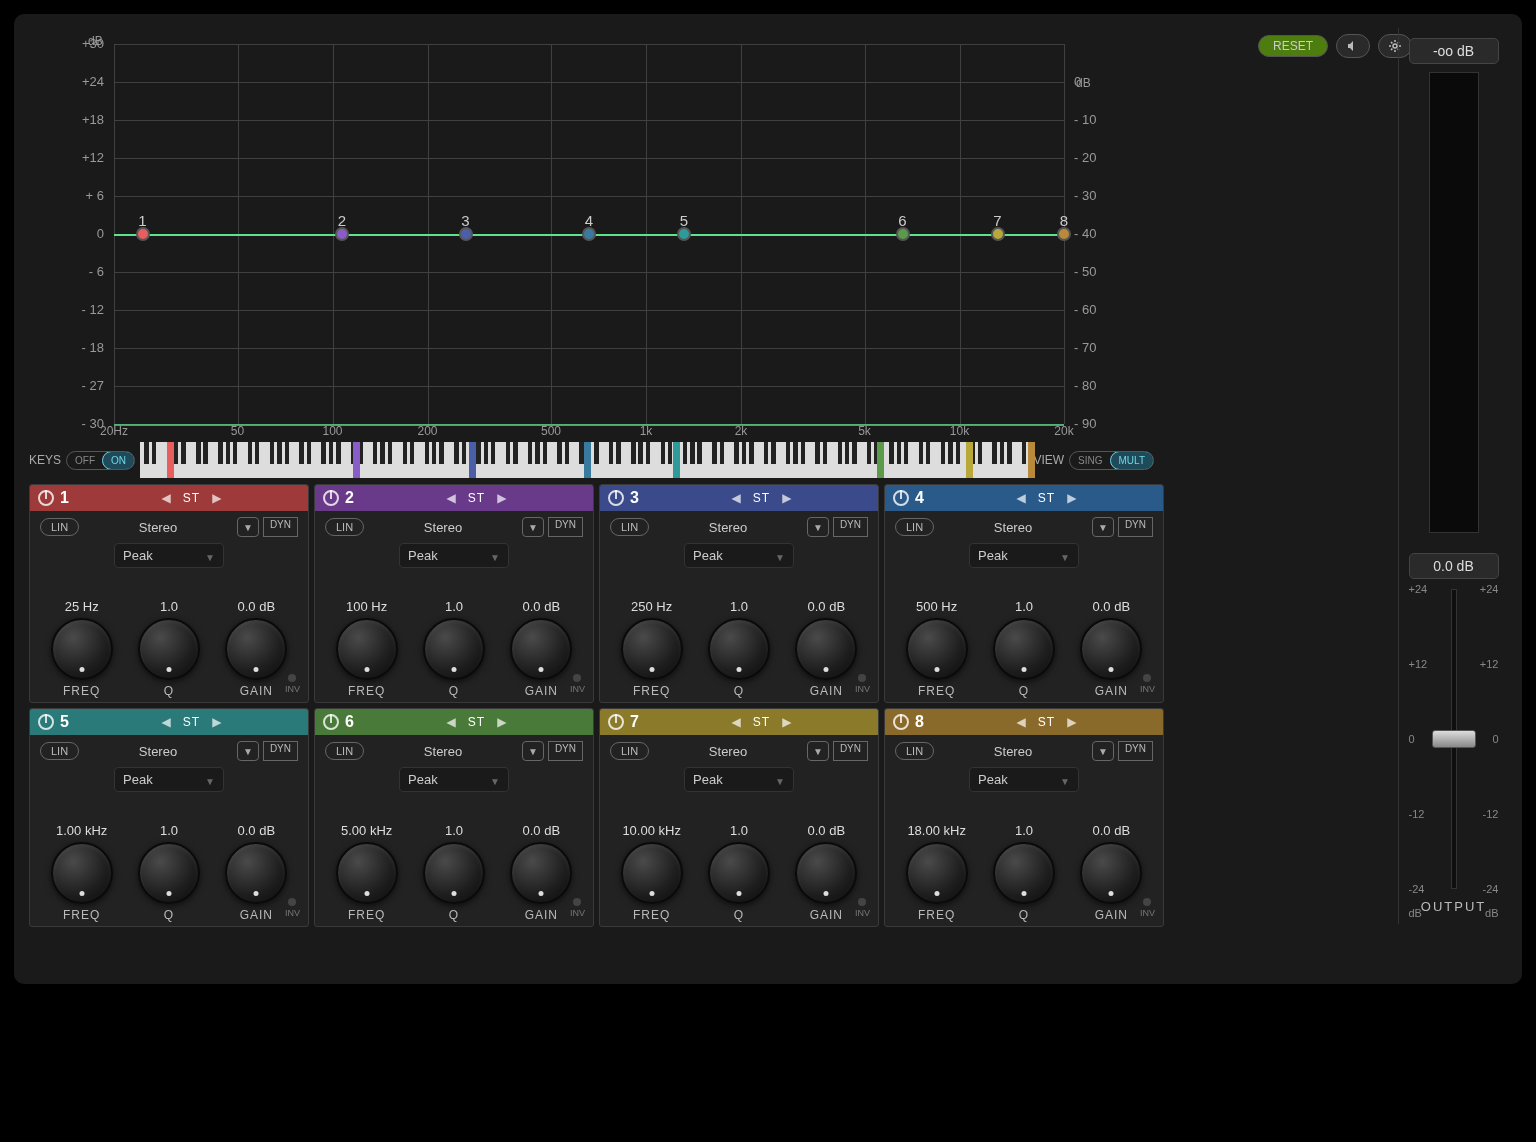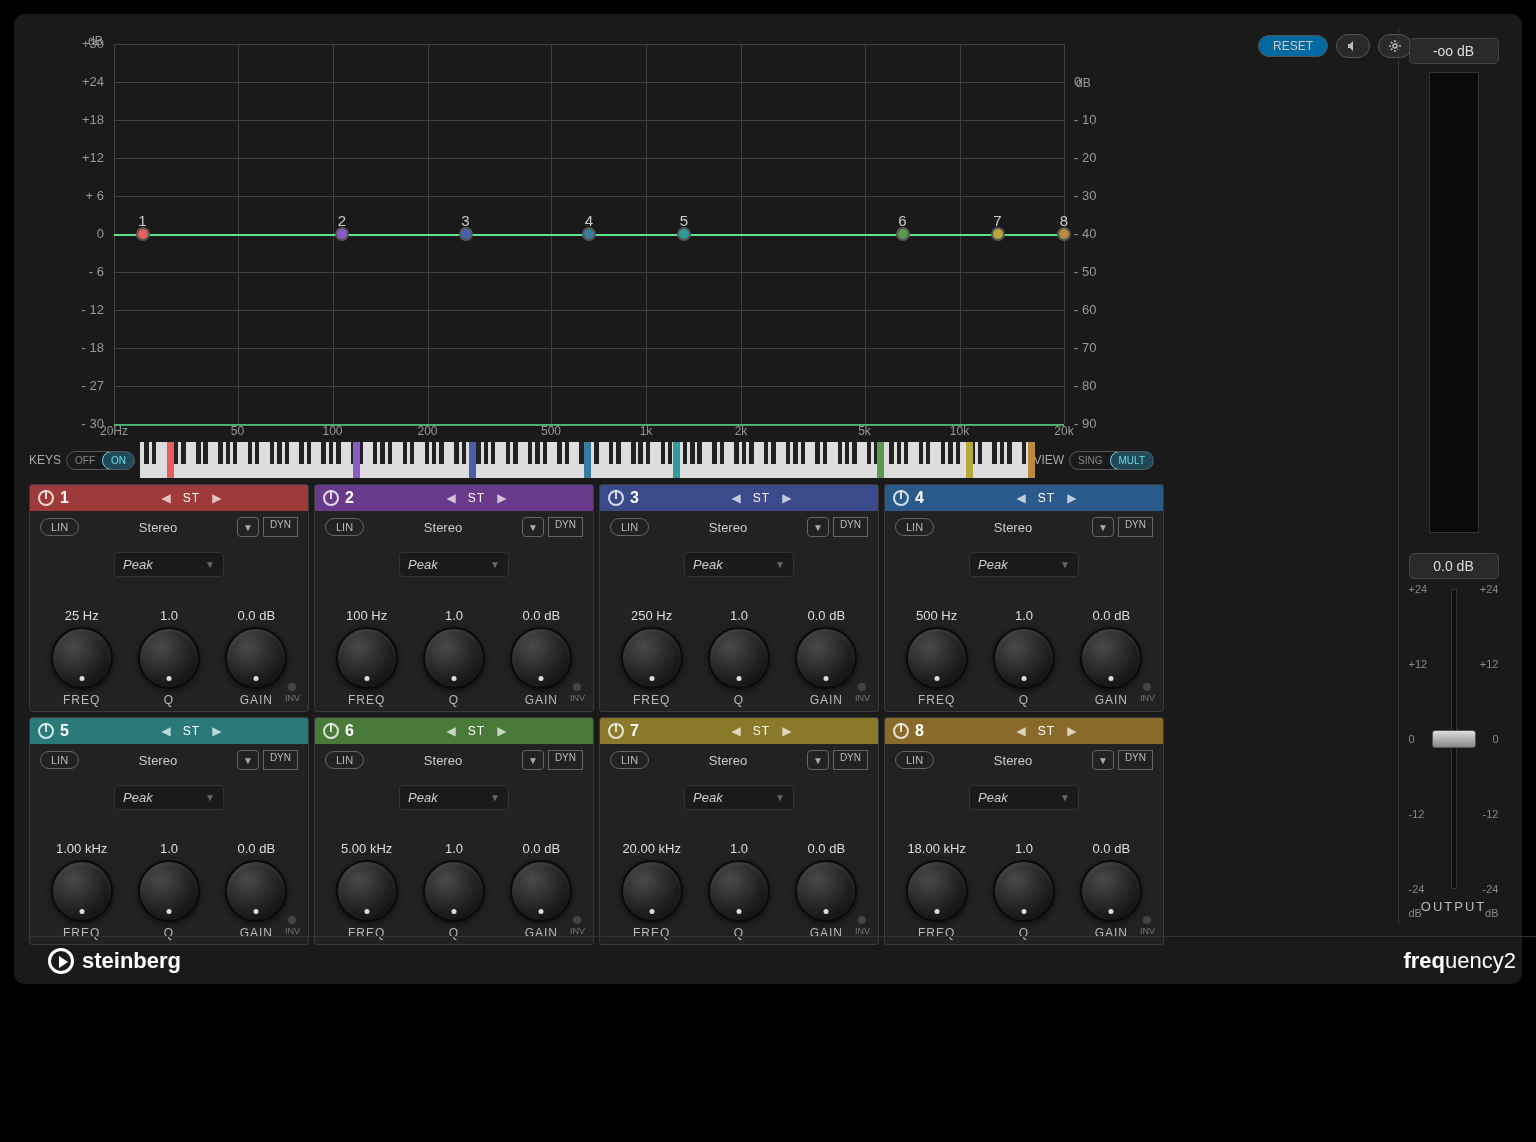--- a/index.html
+++ b/index.html
@@ -12,21 +12,21 @@
 .grid-line-v { position:absolute; top:0; height:100%; width:1px; background:#404040; }
 .zero-line { position:absolute; left:0; width:100%; height:2px; background:#5de28e; }
 .y-label-l { position:absolute; right:960px; width:40px; text-align:right; color:#999; font-size:13px; }
 .y-label-r { position:absolute; left:960px; width:40px; text-align:left; color:#999; font-size:13px; }
 .node { position:absolute; width:14px; height:14px; border-radius:50%; border:2px solid #555; transform:translate(-50%,-50%); }
 .node-label { position:absolute; color:#ccc; font-size:15px; transform:translate(-50%,-130%); }
 .axis-unit { position:absolute; color:#999; font-size:12px; }
 
 
 .graph-controls { position:absolute; right:110px; top:20px; display:flex; gap:8px; align-items:center; }
-.pill-btn { background:#0369a1; border:1px solid #555; color:#ccc; border-radius:14px; padding:3px 14px; font-size:12px; cursor:pointer; }
+.pill-btn { background:#4d7c0f; border:1px solid #555; color:#ccc; border-radius:14px; padding:3px 14px; font-size:12px; cursor:pointer; }
 .icon-btn { width:34px; height:24px; background:#2a2a2a; border:1px solid #555; border-radius:12px; display:flex; align-items:center; justify-content:center; cursor:pointer; }
 
 
 .freq-labels { position:absolute; left:100px; top:410px; width:950px; height:18px; }
 .freq-tick { position:absolute; color:#999; font-size:12px; transform:translateX(-50%); }
 .keys-row { position:absolute; left:15px; top:428px; width:1125px; height:36px; display:flex; align-items:center; gap:5px;justify-content:flex-end; }
 .keys-label { color:#aaa; font-size:12px; }
 .toggle-group { display:flex; border:1px solid #555; border-radius:12px; overflow:hidden; }
 .tog-seg { padding:3px 8px; font-size:10px; color:#888; cursor:pointer; }
 .tog-seg.on { background:#1e4a5a; color:#6fd8e8; border:1px solid #6fd8e8; border-radius:11px; margin:-1px; }
@@ -42,21 +42,21 @@
 .pwr-icon::after { content:''; position:absolute; left:50%; top:-2px; width:2px; height:9px; background:rgba(255,255,255,.8); transform:translateX(-50%); }
 .band-num { font-weight:bold; font-size:16px; margin-right:8px; }
 .arrow { color:rgba(255,255,255,.7); cursor:pointer; font-size:12px; padding:0 6px; }
 .st-label { color:#fff; font-size:12px; letter-spacing:1px; }
 .band-row1 { display:flex; align-items:center; justify-content:space-between; padding:6px 10px; }
 .lin-btn { border:1px solid #666; border-radius:10px; padding:2px 10px; font-size:11px; color:#bbb; cursor:pointer; }
 .stereo-lbl { color:#ccc; font-size:13px; }
 .dyn-group { display:flex; gap:4px; }
 .sq-btn { width:22px; height:20px; border:1px solid #666; border-radius:4px; display:flex; align-items:center; justify-content:center; color:#aaa; font-size:10px; cursor:pointer; }
 .dyn-btn { border:1px solid #666; border-radius:0; padding:1px 6px; font-size:10px; color:#bbb; cursor:pointer; }
-.filter-select { margin:9px auto 8px; width:110px; background:#1a1a1a; border:1px solid #333; border-radius:4px; padding:4px 8px; color:#ccc; font-size:13px; display:flex; justify-content:space-between; align-items:center; cursor:pointer;font-style:italic; }
+.filter-select { margin:0 auto 8px; width:110px; background:#1a1a1a; border:1px solid #333; border-radius:4px; padding:4px 8px; color:#ccc; font-size:13px; display:flex; justify-content:space-between; align-items:flex-end; cursor:pointer; }
 .knobs-row { display:flex; justify-content:space-around; padding:0 8px 4px;margin-top:31px; }
 .knob-col { display:flex; flex-direction:column; align-items:center; gap:4px; width:33%; }
 .knob-val { color:#ddd; font-size:13px; }
 .knob { width:62px; height:62px; border-radius:50%; background:radial-gradient(circle at 35% 30%,#4a4a4a 0%,#1e1e1e 60%,#0a0a0a 100%); border:2px solid #0a0a0a; position:relative; cursor:pointer; box-shadow:0 2px 6px rgba(0,0,0,.6), inset 0 2px 4px rgba(255,255,255,.08); }
 .knob::after { content:''; position:absolute; left:50%; bottom:6px; width:5px; height:5px; background:#ddd; border-radius:50%; transform:translateX(-50%); }
 .knob-lbl { color:#bbb; font-size:12px; letter-spacing:1px; }
 .inv-dot { position:absolute; right:8px; bottom:8px; display:flex; flex-direction:column; align-items:center; gap:2px; }
 .inv-dot .dot { width:8px; height:8px; border-radius:50%; background:#444; cursor:pointer; }
 .inv-dot .txt { color:#777; font-size:9px; }
 
@@ -570,21 +570,21 @@
         <div class="sq-btn">▼</div>
         <div class="dyn-btn">DYN</div>
       </div>
     </div>
     <div class="filter-select">
           <span>Peak</span>
           <span style="color:#666;font-size:10px">▼</span>
         </div>
     <div class="knobs-row">
       <div class="knob-col">
-            <div class="knob-val">20.00 kHz</div>
+            <div class="knob-val">10.00 kHz</div>
             <div class="knob"></div>
             <div class="knob-lbl">FREQ</div>
           </div>
       <div class="knob-col">
             <div class="knob-val">1.0</div>
             <div class="knob"></div>
             <div class="knob-lbl">Q</div>
           </div>
       <div class="knob-col">
             <div class="knob-val">0.0 dB</div>
@@ -659,23 +659,14 @@
         <div class="scale-l" style="top: 75%;">-12</div>
         <div class="scale-r" style="top: 75%;">-12</div>
         <div class="scale-l" style="top: 100%;">-24</div>
         <div class="scale-r" style="top: 100%;">-24</div>
         <div class="scale-l" style="top: 108%;">dB</div>
         <div class="scale-r" style="top: 108%;">dB</div>
       </div>
     <div class="out-label">OUTPUT</div>
   </div>
 
-  <div class="footer">
-    <div class="brand">
-      <div class="brand-icon"></div>
-      <span>steinberg</span>
-    </div>
-    <div class="product">
-      <span class="bold">freq</span><span>uency2</span>
-    </div>
-  </div>
 
 </div>
 
 </body></html>

